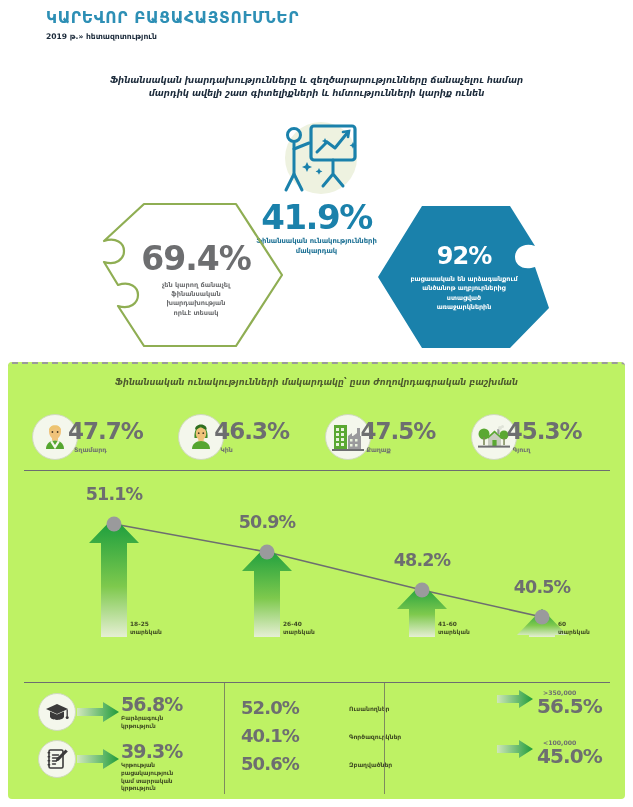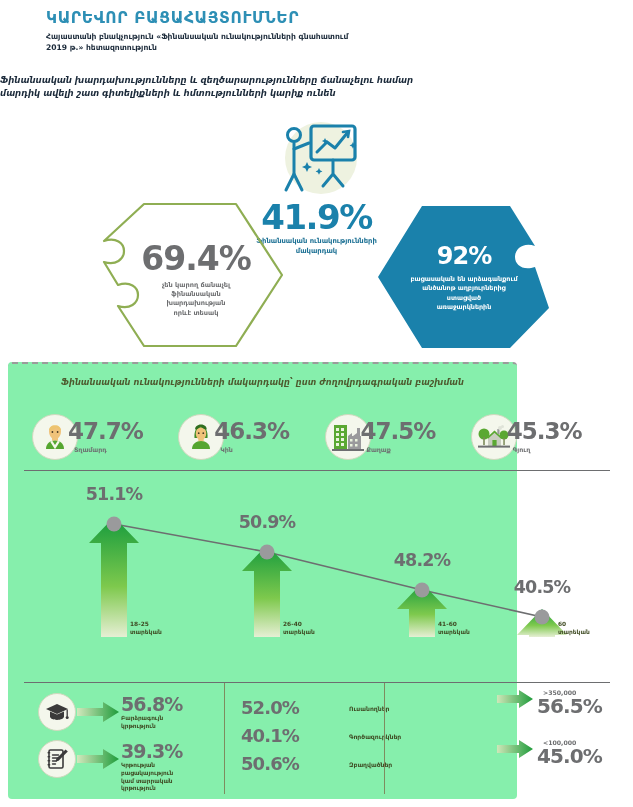--- a/index.html
+++ b/index.html
@@ -17,21 +17,21 @@
   .header { position:absolute; left:46px; top:10px; }
   .title {
     font-size: 15.5px; font-weight: 700; letter-spacing: .6px;
     color:#2d8fb5; line-height:1.1; white-space:nowrap;
   }
   .subtitle {
     margin-top:4px; font-size:7.6px; color:#1b2a3a; line-height:1.45;
     font-weight:600; white-space:nowrap;
   }
   .lede {
-    position:absolute; left:0; right:0; top:74px; text-align:left;
+    position:absolute; left:0; right:0; top:74px; text-align:center;
     font-size:8.6px; font-style:italic; color:#1b2a3a; font-weight:600;
     line-height:1.5;
   }
 
   
   .hexwrap { position:absolute; }
   .hexwrap svg { display:block; }
 
   .bignum-grey {
     font-size:33px; font-weight:800; color:#6d6e70; letter-spacing:-1px;
@@ -50,22 +50,22 @@
   .cap-blue { font-size:6.8px; color:#1a6f93; line-height:1.4; font-weight:600; }
 
   
   .center-fig { position:absolute; left:0; right:0; top:118px; text-align:center; }
   .center-icon { position:relative; width:96px; height:86px; margin:0 auto; }
   .center-num { margin-top:-4px; }
   .center-cap { margin-top:3px; }
 
   
   .panel {
-    position:absolute; left:8px; top:362px; width:509px; height:437px;
-    background:#86efac;
+    position:absolute; left:8px; top:362px; width:617px; height:437px;
+    background:#bef264;
     border-top:2px dashed #9b9b9b;
     border-radius:4px;
   }
   .panel-head {
     text-align:center; font-size:8.2px; font-style:italic; font-weight:700;
     color:#4d5a2e; padding-top:13px; letter-spacing:.1px;
   }
 
   
   .demo-row { position:absolute; left:16px; top:44px; width:585px; display:flex; }
@@ -137,21 +137,20 @@
   }
 </style>
 </head>
 <body>
 
 <div class="page">
 
   <div class="header">
     <div class="title">ԿԱՐԵՎՈՐ ԲԱՑԱՀԱՅՏՈՒՄՆԵՐ</div>
     <div class="subtitle">
-      <div>Հայաստանի բնակչություն «Ֆինանսական ունակությունների գնահատում</div>
       <div>2019 թ.» հետազոտություն</div>
     </div>
   </div>
 
   <div class="lede">
     <div>Ֆինանսական խարդախությունները և զեղծարարությունները ճանաչելու համար</div>
     <div>մարդիկ ավելի շատ գիտելիքների և հմտությունների կարիք ունեն</div>
   </div>
 
   <div class="center-fig">

